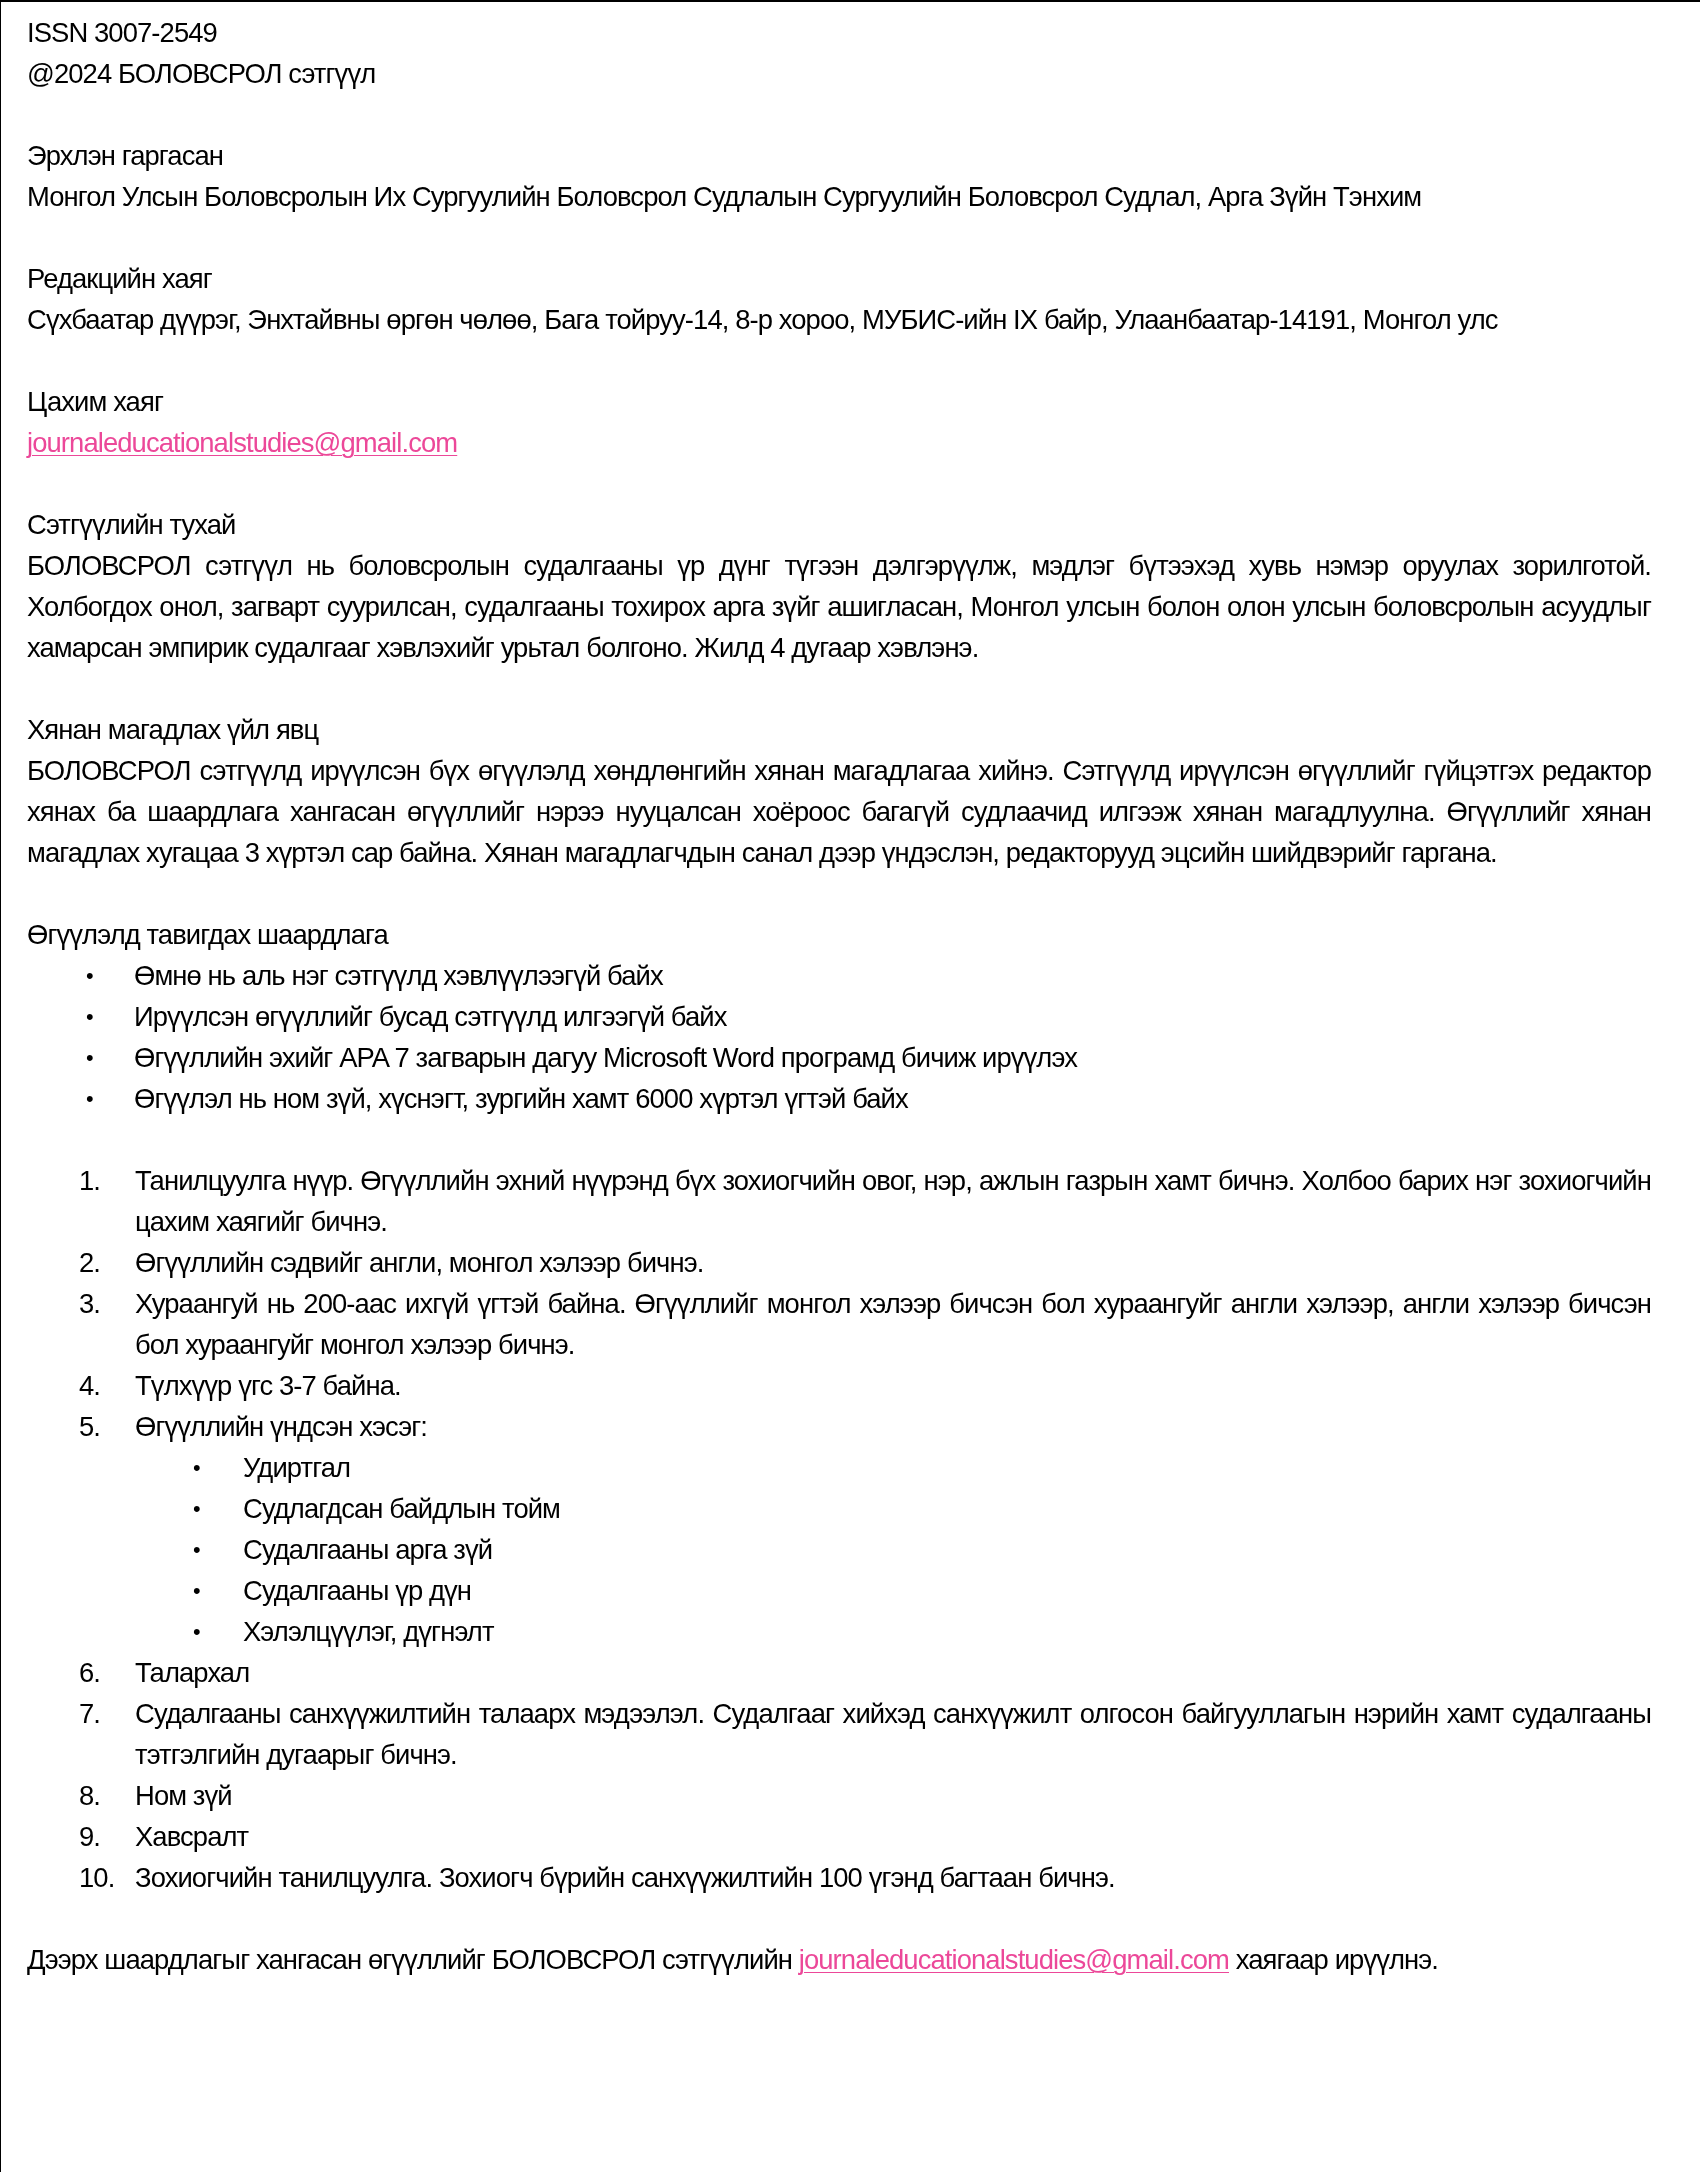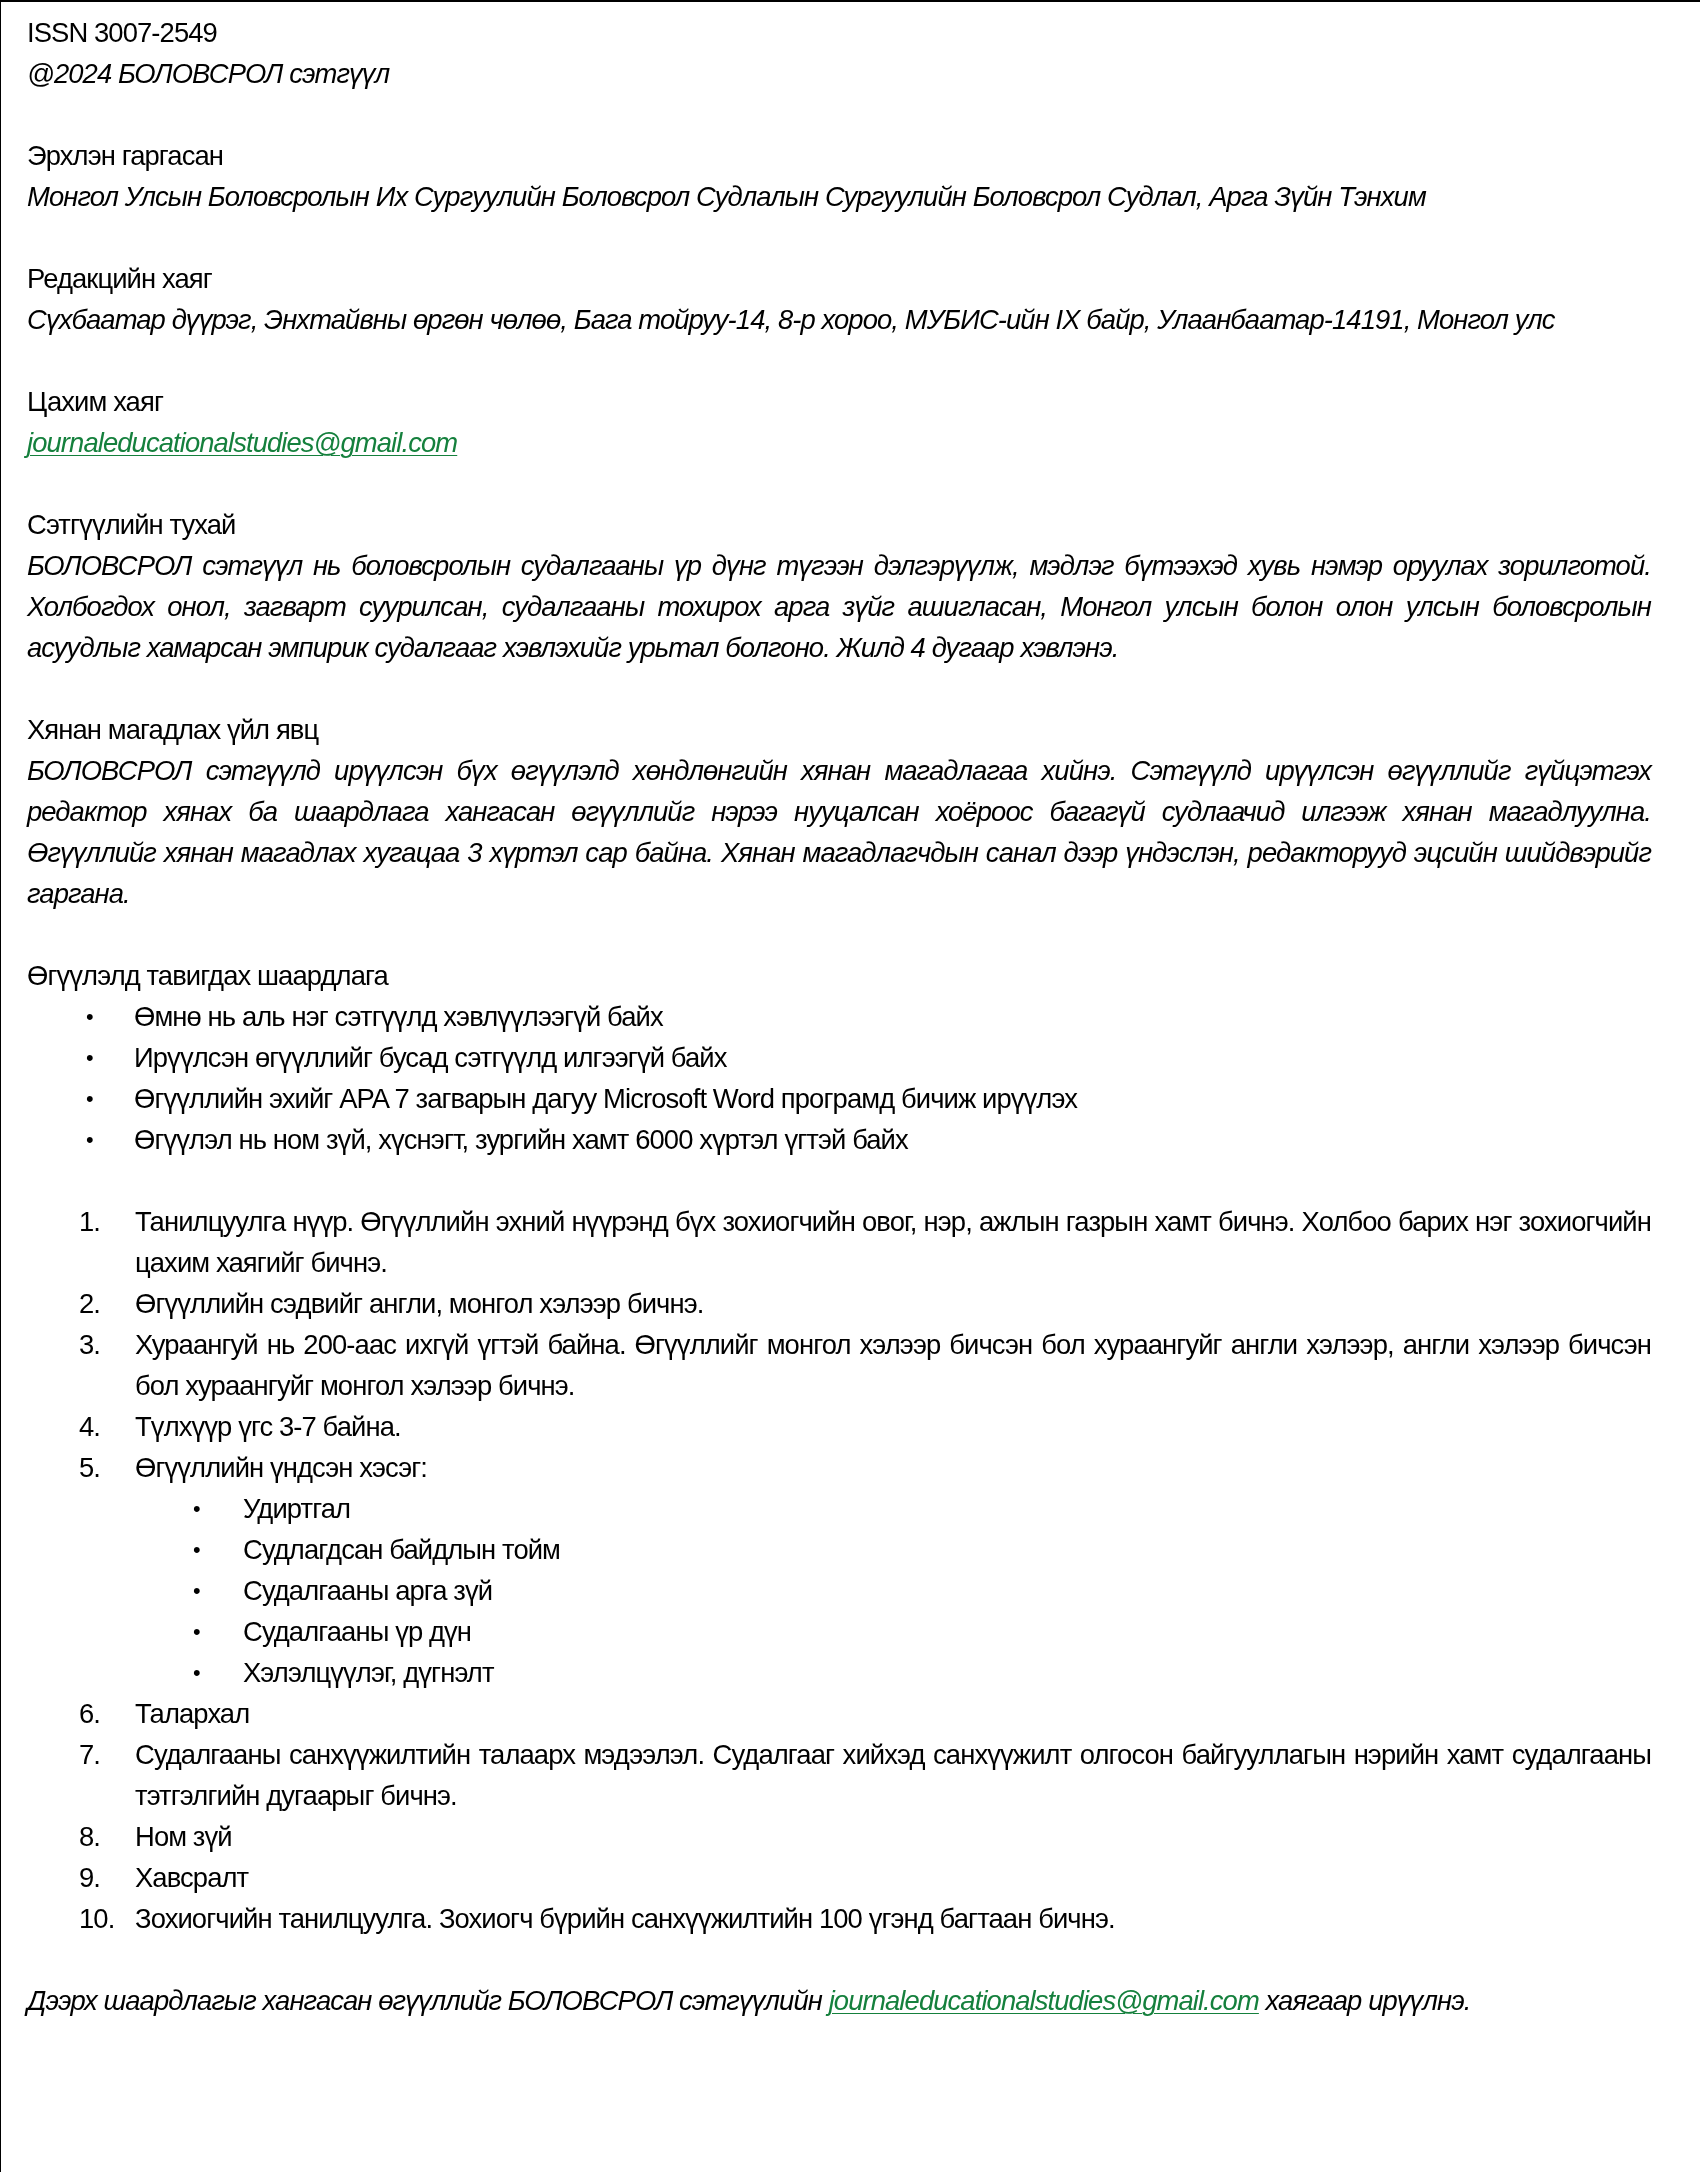--- a/index.html
+++ b/index.html
@@ -10,23 +10,23 @@
     box-sizing: border-box;
     font-family: "Liberation Sans", "DejaVu Sans", sans-serif;
     color: #000;
   }
   .content {
     position: absolute; left: 26px; top: 10px; width: 1624px;
     font-size: 27.4px; line-height: 41px;
     letter-spacing: -0.9px;
   }
   .h { font-weight: normal; margin: 0; }
-  .p { margin: 0; text-align: justify; text-align-last: left; font-style: italic; }
+  .p { margin: 0; text-align: justify; text-align-last: left; }
   .gap { height: 41px; }
-  a.link { color: #15803d; text-decoration: underline; text-decoration-thickness: 1.4px; text-underline-offset: 2.9px; }
+  a.link { color: #ec4899; text-decoration: underline; text-decoration-thickness: 1.4px; text-underline-offset: 2.9px; }
   ul.bullets { list-style: none; margin: 0; padding: 0; }
   ul.bullets li { position: relative; padding-left: 107px; }
   ul.bullets li .dot { position: absolute; left: 59px; top: 0; font-size: 21.7px; }
   ol.num { list-style: none; margin: 0; padding: 0; }
   ol.num > li { position: relative; padding-left: 108px; text-align: justify; text-align-last: left; }
   ol.num > li .n { position: absolute; left: 52px; top: 0; }
   ul.sub { list-style: none; margin: 0; padding: 0; }
   ul.sub li { position: relative; padding-left: 108px; }
   ul.sub li .dot { position: absolute; left: 58px; top: 0; font-size: 21.7px; }
 </style>

